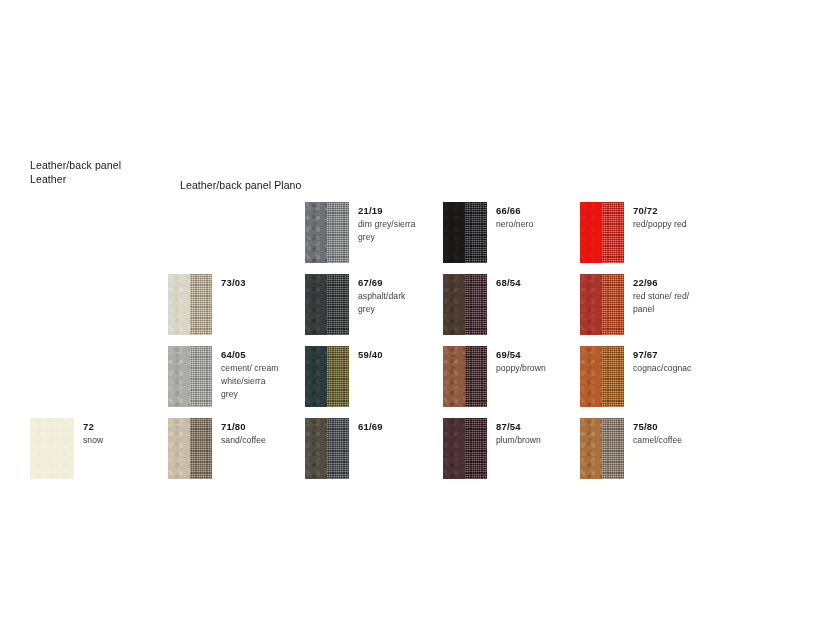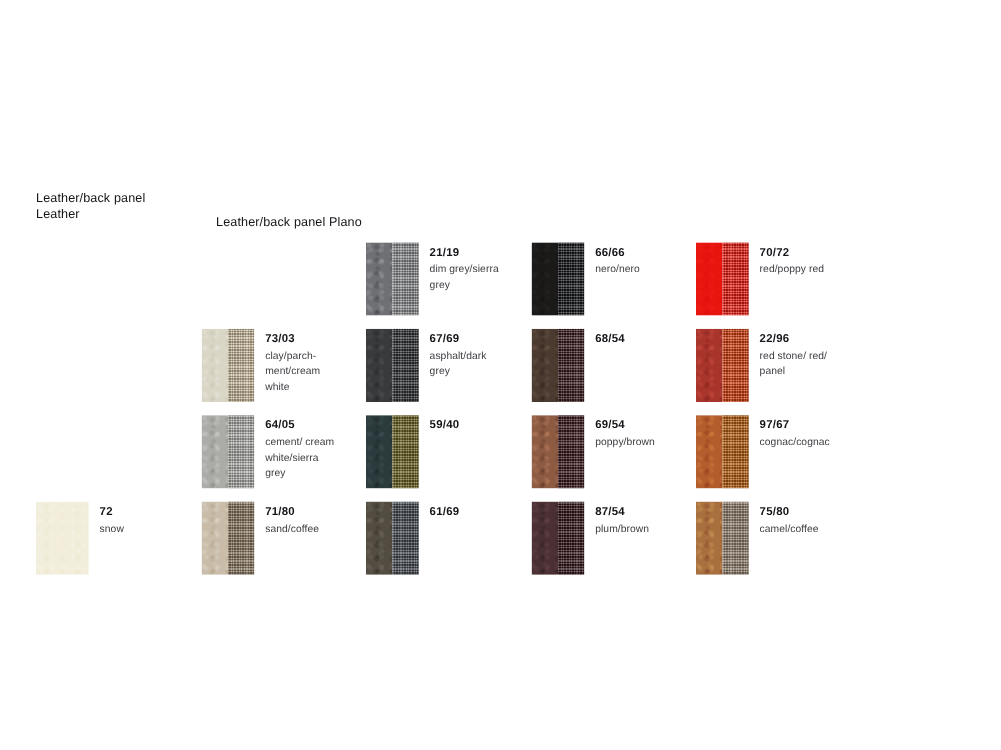--- a/index.html
+++ b/index.html
@@ -152,23 +152,20 @@
         <div class="desc">red/poppy red</div>
       </div>
     </div>
     <div class="cell" style="left: 168px; top: 262px;">
       <div class="swatch" style="width: 44px; height: 61px;">
         <div class="half leather" style="background: rgb(217, 214, 198);"></div>
         <div class="half plano" style="background: rgb(207, 192, 162);"></div>
       </div>
       <div class="label">
         <div class="code">73/03</div>
-        <div class="desc">clay/parch-
-ment/cream
-white</div>
       </div>
     </div>
     <div class="cell" style="left: 305px; top: 262px;">
       <div class="swatch" style="width: 44px; height: 61px;">
         <div class="half leather" style="background: rgb(57, 58, 59);"></div>
         <div class="half plano" style="background: rgb(47, 49, 52);"></div>
       </div>
       <div class="label">
         <div class="code">67/69</div>
         <div class="desc">asphalt/dark

